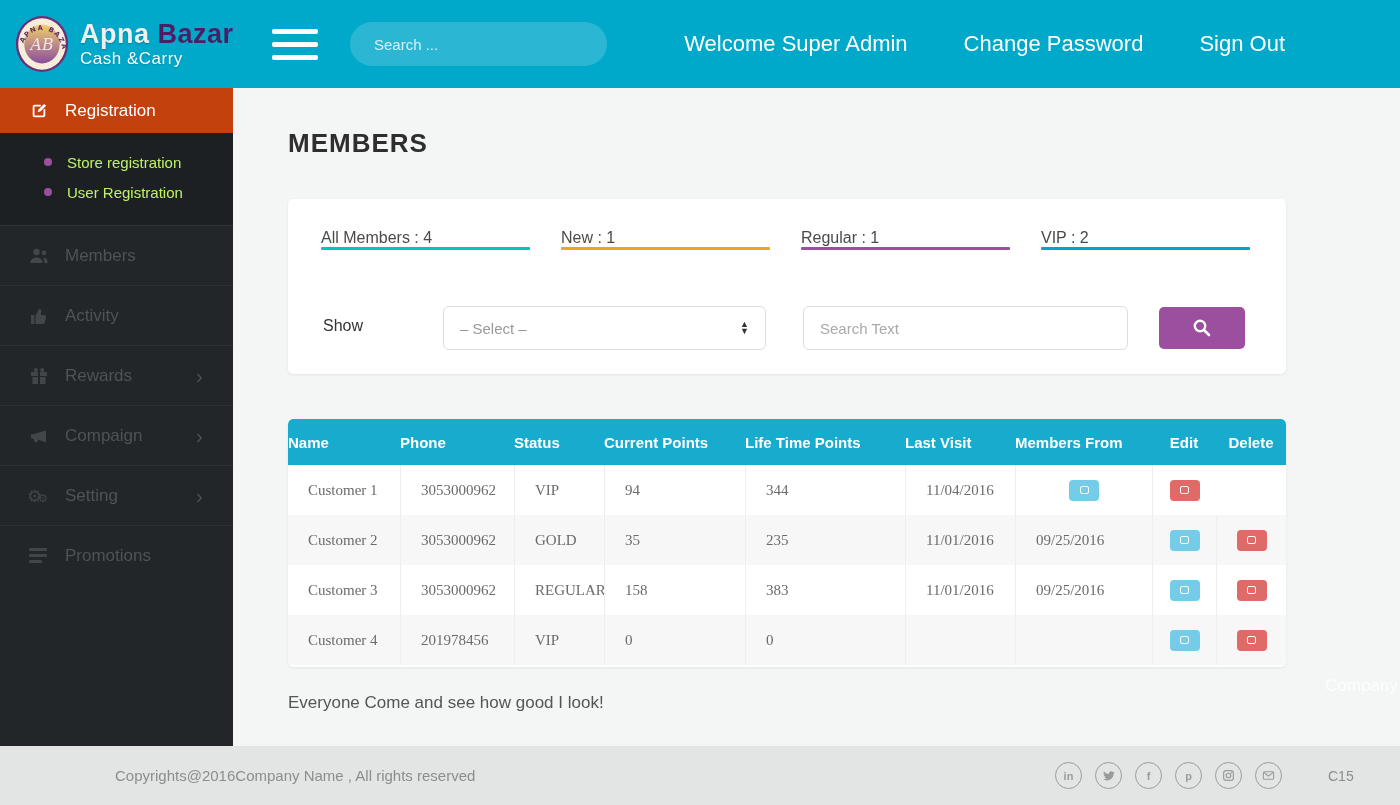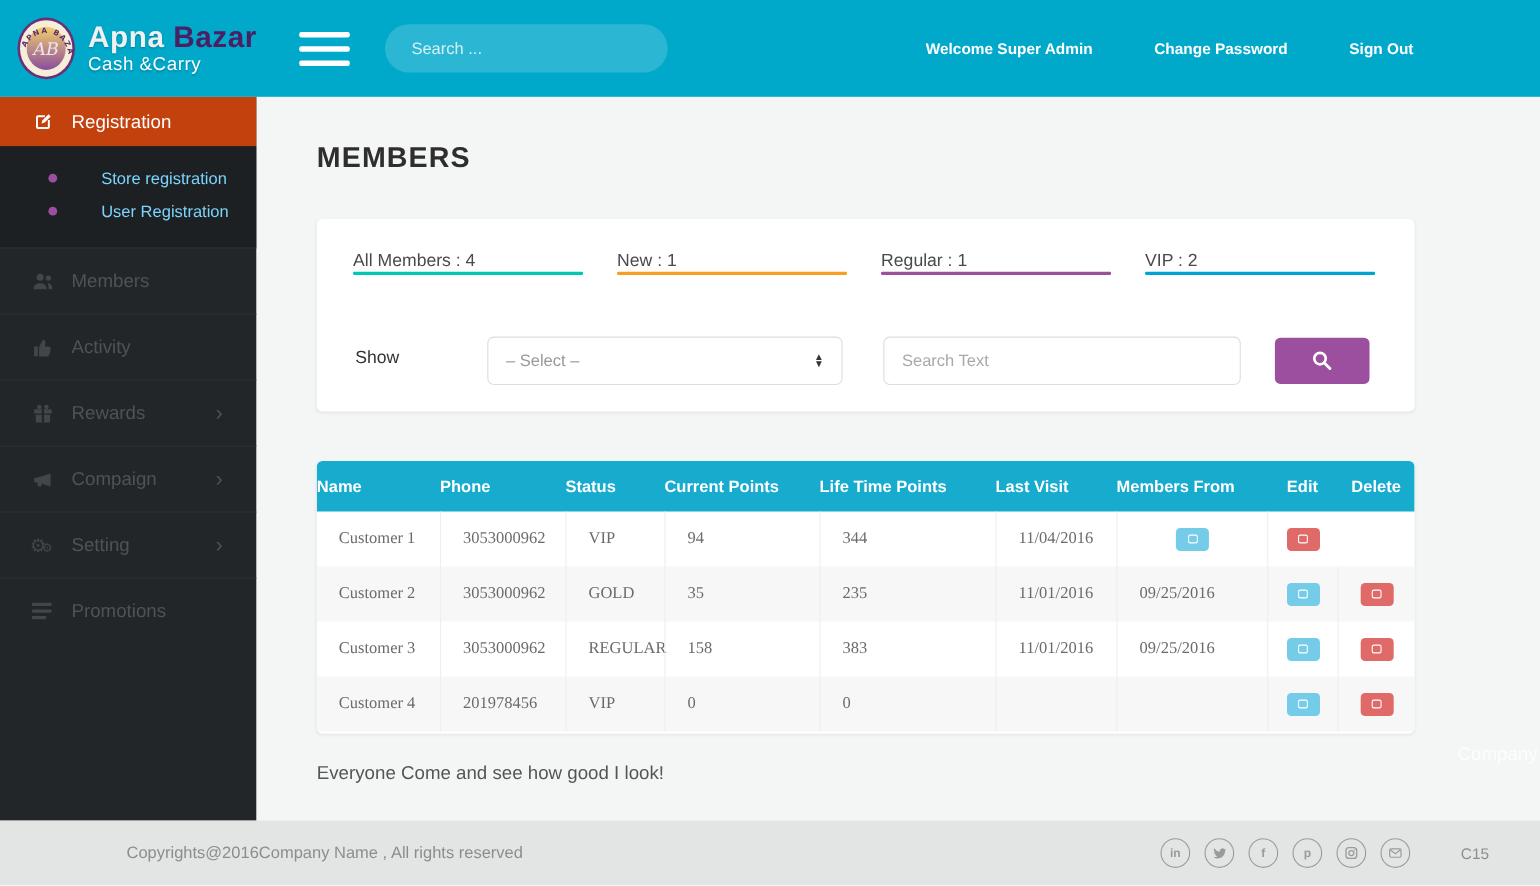--- a/index.html
+++ b/index.html
@@ -15,29 +15,29 @@
   .brand-text .line1 .w2 { color:#4b1f63; }
   .brand-text .line2 { font-size:17px; color:#ffffff; text-shadow:0 1px 2px rgba(0,0,0,.2); letter-spacing:.5px; margin-top:1px;}
   .hamburger { position:absolute; left:272px; top:29px; width:46px; cursor:pointer; }
   .hamburger span { display:block; width:46px; height:5px; background:#fff; border-radius:2px; margin-bottom:8px; }
   .hamburger span:last-child { margin-bottom:0; }
   .topsearch { position:absolute; left:350px; top:22px; width:257px; height:44px; }
   .topsearch input { width:100%; height:100%; border:none; outline:none; border-radius:22px;
        background:rgba(255,255,255,.17); color:#fff; font-size:15px; padding:0 24px; font-family:inherit;}
   .topsearch input::placeholder { color:rgba(255,255,255,.8); }
   .toplinks { position:absolute; right:115px; top:0; height:88px; display:flex; align-items:center; gap:56px; }
-  .toplinks a { color:#fff; font-size:14px; text-decoration:none; cursor:pointer; white-space:nowrap;font-weight:bold; }
+  .toplinks a { color:#fff; font-size:22px; text-decoration:none; cursor:pointer; white-space:nowrap; }
 
   
   .sidebar { position:absolute; top:88px; left:0; width:233px; height:658px; background:#232629; }
   .side-active { height:45px; background:#c2410c; display:flex; align-items:center; color:#fff; font-size:17px; cursor:pointer; }
   .side-active .aicon { margin-left:30px; width:18px; height:18px; }
   .side-active .albl { margin-left:17px; }
   .side-sub { background:#1d2023; padding:14px 0 18px 0; }
-  .sub-item { height:30px; display:flex; align-items:center; color:#7dd3fc; font-size:15px; padding-left:92px; position:relative; cursor:pointer; }
+  .sub-item { height:30px; display:flex; align-items:center; color:#bef264; font-size:15px; padding-left:67px; position:relative; cursor:pointer; }
   .sub-item .dot { position:absolute; left:44px; width:8px; height:8px; border-radius:50%; background:#9b4f9e; }
   .side-items { }
   .side-item { height:60px; display:flex; align-items:center; border-top:1px solid #2d3134; color:#4d5357; font-size:17px; cursor:pointer; position:relative; }
   .side-item .sicon { width:20px; height:20px; margin-left:29px; color:#41464a; flex:0 0 auto; }
   .side-item .sicon svg { width:20px; height:20px; display:block; }
   .side-item .silbl { margin-left:16px; }
   .side-item .chev { position:absolute; left:196px; font-size:20px; color:#4d5357; line-height:1; }
   .gearwrap { position:relative; width:20px; height:20px; font-size:17px; color:#41464a;}
   .gearwrap .g1{ position:absolute; left:-2px; top:0px;}
   .gearwrap .g2{ position:absolute; left:9px; top:6px; font-size:11px;}

